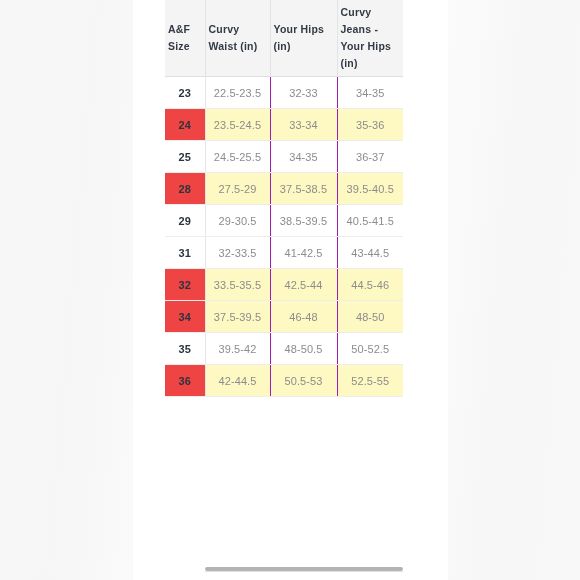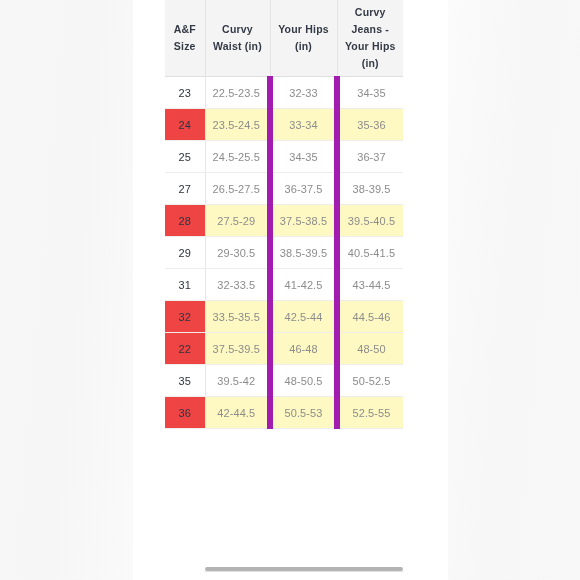--- a/index.html
+++ b/index.html
@@ -80,47 +80,47 @@
   table.size-chart col.c2 { width: 67px; }
   table.size-chart col.c3 { width: 66px; }
 
   thead th {
     background: #f4f4f4;
     color: #333a45;
     font-size: 10.5px;
     font-weight: bold;
     line-height: 17px;
     letter-spacing: 0.2px;
-    text-align: center;
+    text-align: left;
     vertical-align: middle;
     padding: 4px 3px;
     height: 70px;
     border-right: 1px solid #e3e3e3;
     border-bottom: 1px solid #dfdfdf;
     box-sizing: border-box;
   }
   thead th:last-child { border-right: none; }
 
   tbody td {
     height: 32px;
     font-size: 11px;
     text-align: center;
     vertical-align: middle;
     color: #8c8c8c;
-    border-right: 6px solid #a21caf;
+    border-right: 1px solid #a21caf;
     border-bottom: 1px solid #ededed;
     box-sizing: border-box;
     white-space: nowrap;
     letter-spacing: 0.1px;
   }
   tbody td:last-child { border-right: none; }
 
   tbody td.size-col {
     color: #2d3440;
-    font-weight: normal;
+    font-weight: bold;
     font-size: 11px;
     background: #ffffff;
     border-right: 1px solid #e6e6e6;
   }
 
   tbody tr.odd td { background: #ffffff; }
   tbody tr.even td { background: #fef9c3; }
   tbody tr.even td.size-col { background: #ef4444; }
 
   
@@ -202,26 +202,20 @@
             <td>23.5-24.5</td>
             <td>33-34</td>
             <td>35-36</td>
           </tr>
           <tr class="odd">
             <td class="size-col">25</td>
             <td>24.5-25.5</td>
             <td>34-35</td>
             <td>36-37</td>
           </tr>
-          <tr class="odd">
-            <td class="size-col">27</td>
-            <td>26.5-27.5</td>
-            <td>36-37.5</td>
-            <td>38-39.5</td>
-          </tr>
           <tr class="even">
             <td class="size-col">28</td>
             <td>27.5-29</td>
             <td>37.5-38.5</td>
             <td>39.5-40.5</td>
           </tr>
           <tr class="odd">
             <td class="size-col">29</td>
             <td>29-30.5</td>
             <td>38.5-39.5</td>
@@ -233,21 +227,21 @@
             <td>41-42.5</td>
             <td>43-44.5</td>
           </tr>
           <tr class="even">
             <td class="size-col">32</td>
             <td>33.5-35.5</td>
             <td>42.5-44</td>
             <td>44.5-46</td>
           </tr>
           <tr class="even">
-            <td class="size-col">22</td>
+            <td class="size-col">34</td>
             <td>37.5-39.5</td>
             <td>46-48</td>
             <td>48-50</td>
           </tr>
           <tr class="odd">
             <td class="size-col">35</td>
             <td>39.5-42</td>
             <td>48-50.5</td>
             <td>50-52.5</td>
           </tr>

